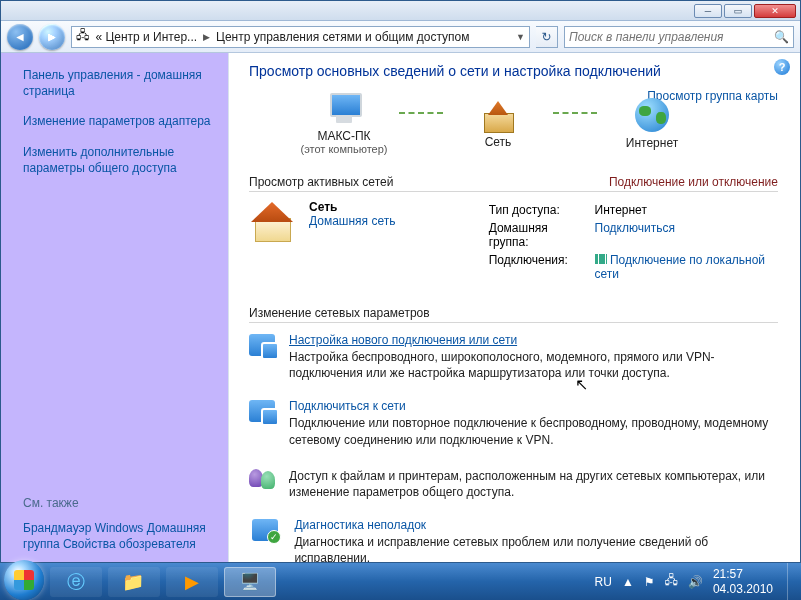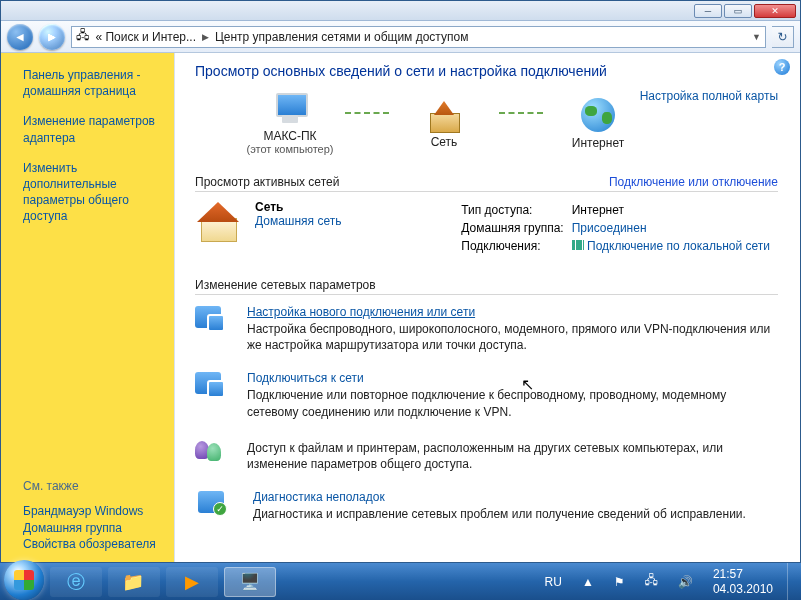--- a/index.html
+++ b/index.html
@@ -15,50 +15,50 @@
 .navround { width:26px; height:26px; border-radius:50%; background:radial-gradient(circle at 35% 30%,#8dc0f2,#1a63b5); display:flex; align-items:center; justify-content:center; color:#fff; font-size:12px; cursor:pointer; box-shadow:inset 0 1px 2px rgba(255,255,255,.5),0 1px 2px rgba(0,0,0,.3); }
 .navround.disabled { filter:grayscale(.4) brightness(1.3); }
 .addrbox { flex:1; height:22px; border:1px solid #8ba8c8; background:#fff; display:flex; align-items:center; padding:0 4px; gap:4px; }
 .addrbox .crumb { color:#222; padding:0 2px; cursor:pointer; white-space:nowrap; }
 .addrbox .sep { color:#555; font-size:9px; }
 .refreshbtn { width:22px; height:22px; border:1px solid #8ba8c8; border-left:none; background:linear-gradient(#f8fafd,#e6edf6); display:flex; align-items:center; justify-content:center; cursor:pointer; color:#2c5a8c; }
 .searchbox { width:230px; height:22px; border:1px solid #8ba8c8; background:#fff; display:flex; align-items:center; padding:0 4px; }
 .searchbox input { border:none; outline:none; flex:1; font-style:italic; color:#888; font-size:12px; }
 
 .body { display:flex; height:calc(100% - 52px); }
-.sidebar { width:174px; background:#fde047; border-right:1px solid #d8e2ee; padding:14px 10px 10px 22px; display:flex; flex-direction:column; }
+.sidebar { width:228px; background:#c4b5fd; border-right:1px solid #d8e2ee; padding:14px 10px 10px 22px; display:flex; flex-direction:column; }
 .sidelink { color:#0a56a5; text-decoration:none; cursor:pointer; margin-bottom:14px; line-height:1.35; }
 .sidebottom { margin-top:auto; }
 .sidelabel { color:#4a6a8c; margin-bottom:10px; }
 
 .main { flex:1; padding:10px 22px 8px 20px; overflow-y:auto; position:relative; }
 .helpicon { position:absolute; right:10px; top:6px; width:16px; height:16px; border-radius:50%; background:radial-gradient(circle at 35% 30%,#9cd4ff,#1a78d6); color:#fff; font-size:11px; font-weight:bold; display:flex; align-items:center; justify-content:center; cursor:pointer; }
 h1.pagetitle { color:#003399; font-size:14px; font-weight:normal; margin-bottom:14px; }
 
 .netmap { display:flex; align-items:center; gap:0; margin-bottom:6px; margin-left:40px; }
 .node { display:flex; flex-direction:column; align-items:center; width:110px; }
 .node .lbl { margin-top:4px; color:#222; }
 .node .sub { color:#555; font-size:11px; }
 .conn { border-top:2px dashed #6aa84f; width:44px; margin-top:-22px; }
 .fullmap { position:absolute; right:22px; top:36px; color:#0a56a5; cursor:pointer; }
 
 .hdrrow { display:flex; align-items:center; margin-top:20px; border-bottom:1px solid #d6d6d6; padding-bottom:2px; }
 .hdrrow .t { color:#222; }
-.hdrrow .r { margin-left:auto; color:#1d4ed8; cursor:pointer; }
+.hdrrow .r { margin-left:auto; color:#7f1d1d; cursor:pointer; }
 
 .netbox { display:flex; margin-top:8px; }
 .netleft { display:flex; gap:14px; align-items:flex-start; width:260px; }
 .netleft .nm b { font-weight:bold; }
 .netleft .tp { color:#0a56a5; cursor:pointer; }
 .netright { margin-left:auto; font-size:12px; }
 .netright table td { padding:1px 6px 1px 0; vertical-align:top; }
 .netright .lk { color:#0a56a5; cursor:pointer; }
 
 .section-h { margin-top:22px; margin-bottom:10px; color:#222; border-bottom:1px solid #d6d6d6; padding-bottom:2px; }
-.task { display:flex; gap:26px; margin-bottom:18px; }
+.task { display:flex; gap:14px; margin-bottom:18px; }
 .taskico { width:32px; display:flex; justify-content:center; padding-top:1px; }
 .task .tt { color:#0a56a5; cursor:pointer; }
 .task .u { text-decoration:underline; }
 .task .dd { color:#222; line-height:1.35; margin-top:2px; }
 .cursor { position:absolute; left:346px; top:322px; font-size:16px; color:#000; pointer-events:none; text-shadow:0 0 2px #fff; }
 
 
 .ic-pc { width:40px; height:32px; position:relative; }
 .ic-pc::before { content:""; position:absolute; left:6px; top:0; width:28px; height:20px; background:linear-gradient(#6fb6f5,#2a7fd4); border:2px solid #cfd6dc; border-radius:2px; }
 .ic-pc::after { content:""; position:absolute; left:12px; top:22px; width:16px; height:8px; background:#d6dbe0; border-radius:1px; }
@@ -80,64 +80,68 @@
 .ic-fix { background:linear-gradient(#6fb6f5,#2a7fd4); border-radius:3px; position:relative; }
 .ic-fix::after{content:"✓";position:absolute;right:-3px;bottom:-3px;width:12px;height:12px;background:#3fa540;border-radius:50%;color:#fff;font-size:9px;display:flex;align-items:center;justify-content:center;border:1px solid #fff;}
 .ic-sig { display:inline-block; width:12px; height:10px; background:linear-gradient(to right,#3a8 0 25%,transparent 25% 30%,#3a8 30% 55%,transparent 55% 60%,#3a8 60% 85%,transparent 85% 90%,#3a8 90%); }
 
 
 .taskbar { position:absolute; left:0; bottom:0; width:801px; height:37px; background:linear-gradient(#4a8ad0 0%,#2464aa 50%,#1a4f8c 100%); display:flex; align-items:center; padding:0 4px; }
 .orb { width:40px; height:40px; border-radius:50%; background:radial-gradient(circle at 35% 30%,#fff 0%,#a6d8ff 20%,#1f7dd0 60%,#0a3a70 100%); margin-top:-4px; display:flex; align-items:center; justify-content:center; cursor:pointer; box-shadow:0 0 6px rgba(255,255,255,.4); position:relative; }
 .orb::before{content:"";position:absolute;width:20px;height:20px;background:conic-gradient(#e33 0 25%,#3a3 25% 50%,#39d 50% 75%,#fc3 75%);border-radius:3px;transform:rotate(0deg);}
 .tbtn { width:52px; height:30px; margin-left:6px; border-radius:3px; display:flex; align-items:center; justify-content:center; cursor:pointer; background:rgba(255,255,255,.08); }
 .tbtn.active { background:rgba(255,255,255,.28); box-shadow:inset 0 0 0 1px rgba(255,255,255,.4); }
-.tray { margin-left:auto; display:flex; align-items:center; gap:20px; color:#fff; padding-right:8px; font-size:11px; }
+.tray { margin-left:auto; display:flex; align-items:center; gap:10px; color:#fff; padding-right:8px; font-size:11px; }
 .tray .clock { line-height:1.2; }
 .showdt { width:10px; height:37px; border-left:1px solid rgba(255,255,255,.3); margin-left:6px; cursor:pointer; }
 </style>
 </head>
 <body>
 
 <div class="window">
   <div class="titlebar">
     <div class="winbtn">─</div>
     <div class="winbtn">▭</div>
     <div class="winbtn close">✕</div>
   </div>
 
   <div class="addrbar">
     <div class="navround">◄</div>
     <div class="navround disabled">►</div>
     <div class="addrbox">
       <span>🖧</span>
-      <span class="crumb">« Поиск и Интер...</span>
+      <span class="crumb">« Центр и Интер...</span>
       <span class="sep">▶</span>
       <span class="crumb">Центр управления сетями и общим доступом</span>
       <span style="margin-left:auto" class="sep">▼</span>
     </div>
     <div class="refreshbtn">↻</div>
+    <div class="searchbox">
+      <input placeholder="Поиск в панели управления" style="">
+      <span style="color:#2c5a8c">🔍</span>
+    </div>
   </div>
 
   <div class="body">
     <div class="sidebar">
       <a class="sidelink">Панель управления - домашняя страница</a>
       <a class="sidelink">Изменение параметров адаптера</a>
       <a class="sidelink">Изменить дополнительные параметры общего доступа</a>
       <div class="sidebottom">
         <div class="sidelabel">См. также</div>
         <a class="sidelink">Брандмауэр Windows</a>
         <a class="sidelink">Домашняя группа</a>
         <a class="sidelink">Свойства обозревателя</a>
       </div>
     </div>
 
     <div class="main">
       <div class="helpicon">?</div>
       <h1 class="pagetitle">Просмотр основных сведений о сети и настройка подключений</h1>
-      <a class="fullmap">Настройка полной карты</a>
+      <a class="fullmap">Просмотр группа карты</a>
 
       <div class="netmap">
         <div class="node">
           <div class="ic-pc"></div>
           <span class="lbl">МАКС-ПК</span>
           <span class="sub">(этот компьютер)</span>
         </div>
         <div class="conn"></div>
         <div class="node">
           <div class="ic-bldg"></div>
@@ -165,21 +169,21 @@
         </div>
         <div class="netright">
           <table>
             <tbody>
                 <tr>
                   <td>Тип доступа:</td>
                   <td>Интернет</td>
                 </tr>
             <tr>
                   <td>Домашняя группа:</td>
-                  <td><span class="lk">Присоединен</span></td>
+                  <td><span class="lk">Подключиться</span></td>
                 </tr>
             <tr>
                   <td>Подключения:</td>
                   <td><span class="ic-sig"></span> <span class="lk">Подключение по локальной сети</span></td>
                 </tr>
           </tbody>
             </table>
         </div>
       </div>
 

